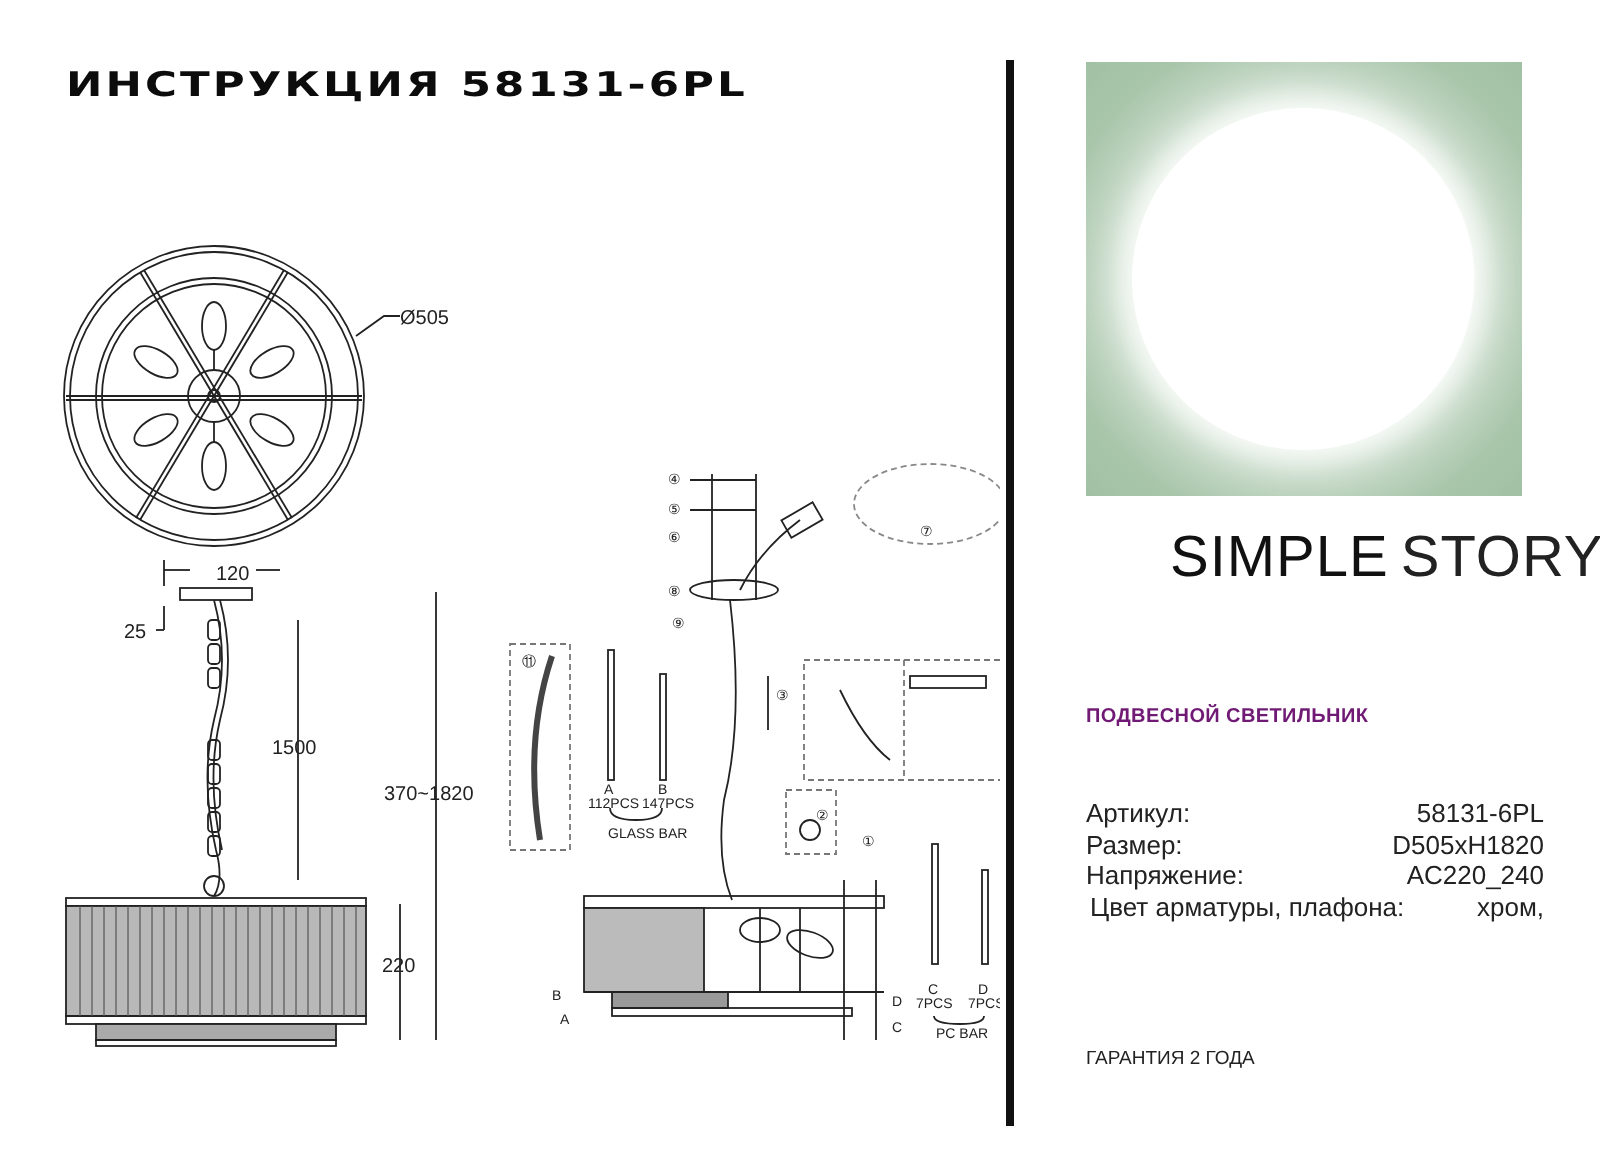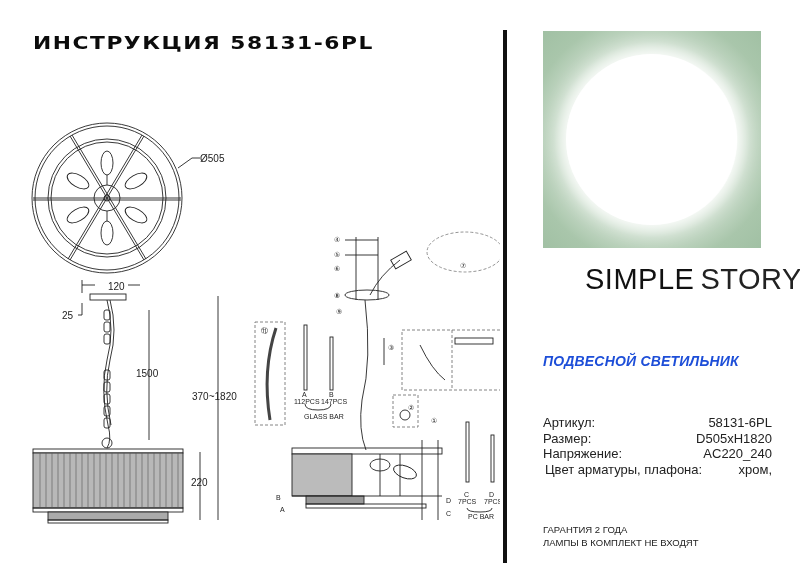--- a/index.html
+++ b/index.html
@@ -5,22 +5,22 @@
   html,body{margin:0;padding:0;background:#ffffff;}
   body{width:800px;height:577px;position:relative;overflow:hidden;font-family:"Liberation Sans",sans-serif;color:#111;}
   .title{position:absolute;left:33px;top:33px;font-family:"DejaVu Sans",sans-serif;font-weight:bold;font-size:17px;letter-spacing:1.2px;transform:scaleX(1.28);transform-origin:left top;color:#0c0c0c;}
   .divider{position:absolute;left:503px;top:30px;width:4px;height:533px;background:#111;}
   .drawing{position:absolute;left:0;top:0;}
   .logo-box{position:absolute;left:543px;top:31px;width:218px;height:217px;background:radial-gradient(circle at 50% 50%, #ffffff 0, #ffffff 84px, #e6efe6 86px, #c7dac8 98px, #a9c6ab 125px, #9fbfa2 160px);}
   .logo-circle{position:absolute;left:23px;top:23px;width:171px;height:171px;border-radius:50%;background:#fff;box-shadow:0 0 18px 8px rgba(255,255,255,0.6);}
   .brand{position:absolute;left:544px;top:263px;font-family:"Liberation Sans",sans-serif;font-size:29px;letter-spacing:0.5px;color:#111;white-space:nowrap;margin-left:41px;}
   .brand .b1{font-weight:normal;}
   .brand .b2{font-weight:normal;color:#222;margin-left:6px;}
-  .prod-type{position:absolute;left:543px;top:353px;font-weight:bold;font-size:14px;color:#1d4ed8;font-family:"Liberation Sans",sans-serif;letter-spacing:0.2px;font-style:italic;}
-  .specs{position:absolute;left:543px;top:415px;width:229px;font-size:13px;line-height:15.6px;color:#222;}
+  .prod-type{position:absolute;left:543px;top:353px;font-weight:bold;font-size:10px;color:#701a75;font-family:"Liberation Sans",sans-serif;letter-spacing:0.2px;}
+  .specs{position:absolute;left:543px;top:399px;width:229px;font-size:13px;line-height:15.6px;color:#222;}
   .spec-row{display:flex;justify-content:space-between;}
   .spec-row.indent{padding-left:2px;}
   .spec-cont{text-align:right;}
   .footer{position:absolute;left:543px;top:523px;width:229px;text-align:left;font-size:9.5px;line-height:13px;color:#222;}
   svg text{font-family:"Liberation Sans",sans-serif;}
 </style>
 </head>
 <body>
 
 <div class="title">ИНСТРУКЦИЯ 58131-6PL</div>
@@ -220,14 +220,13 @@
     <span>AC220_240</span>
   </div>
   <div class="spec-row indent">
     <span>Цвет арматуры, плафона:</span>
     <span>хром,</span>
   </div>
 </div>
 
 <div class="footer">
   <div>ГАРАНТИЯ 2 ГОДА</div>
-  <div>ЛАМПЫ В КОМПЛЕКТ НЕ ВХОДЯТ</div>
 </div>
 
 </body></html>

